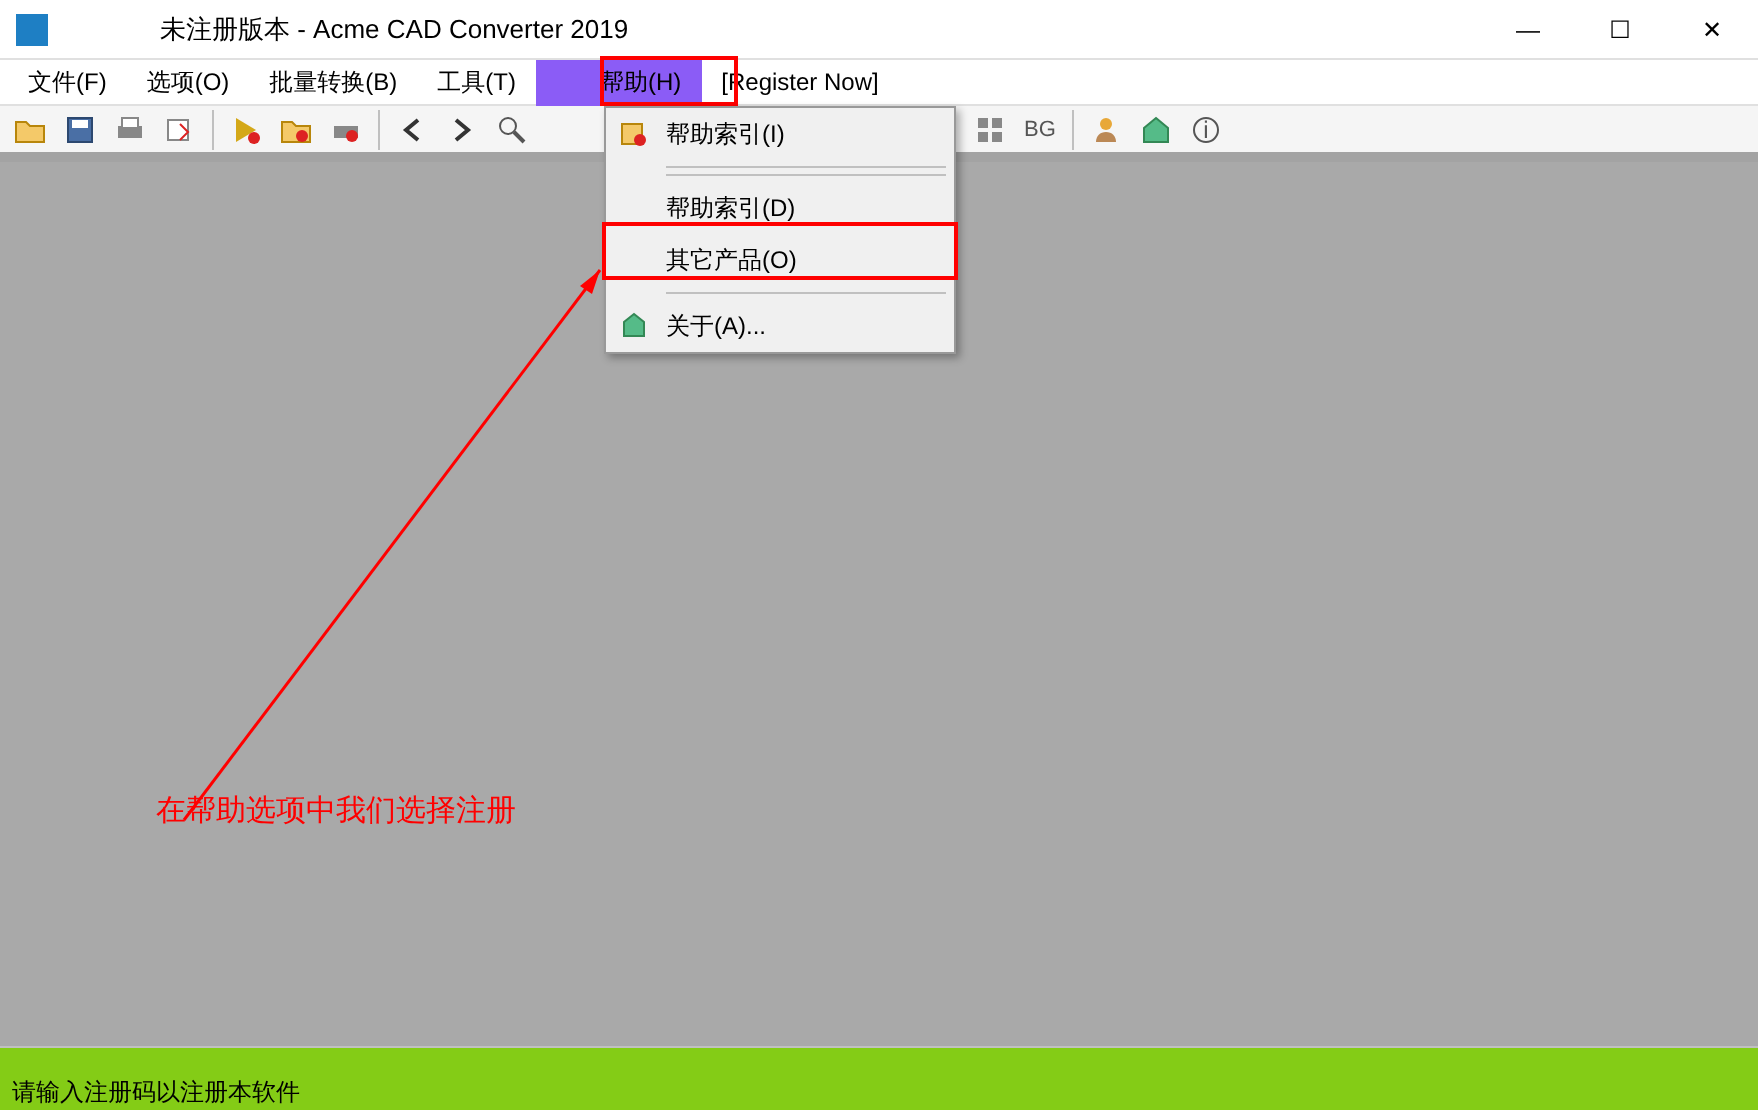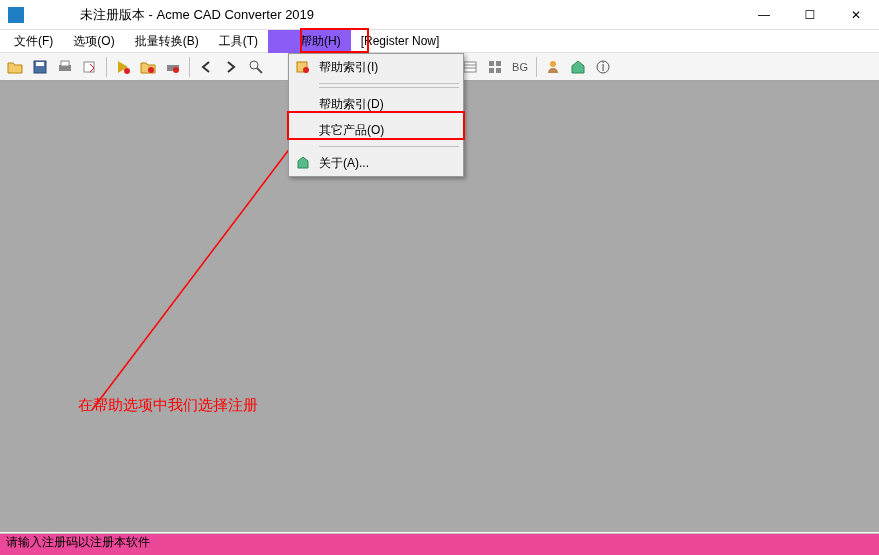--- a/index.html
+++ b/index.html
@@ -9,39 +9,39 @@
     .app-icon { width: 16px; height: 16px; margin: 0 8px; background: #1e7fc4; display: inline-block; }
     .title-text { flex: 1; font-size: 13px; color: #000; }
     .win-controls { display: flex; }
     .win-btn { width: 46px; height: 30px; display: flex; align-items: center; justify-content: center; cursor: pointer; }
     
     .menubar { height: 23px; background: #fff; display: flex; align-items: center; padding: 0 4px; border-bottom: 1px solid #e0e0e0; position: relative; }
     .menu-item { padding: 3px 10px; cursor: pointer; font-size: 12px; }
     .menu-item.active { background: #8b5cf6; padding-left: 32px; }
     .menu-highlight { border: 2px solid #ff0000; position: absolute; left: 300px; top: -2px; width: 69px; height: 25px; pointer-events: none; }
     
-    .toolbar { height: 28px; background: #f5f5f5; display: flex; align-items: center; padding: 0 4px; border-bottom: 1px solid #a3a3a3; gap: 3px; }
+    .toolbar { height: 28px; background: #f5f5f5; display: flex; align-items: center; padding: 0 4px; border-bottom: 5px solid #a3a3a3; gap: 3px; }
     .tb-btn { width: 22px; height: 22px; display: flex; align-items: center; justify-content: center; cursor: pointer; border-radius: 2px; }
     .tb-sep { width: 1px; height: 20px; background: #c0c0c0; margin: 0 2px; }
     .bg-btn { font-size: 11px; color: #555; padding: 0 2px; }
     
     .workspace { position: absolute; top: 81px; left: 0; right: 0; bottom: 23px; background: #a9a9a9; }
     
-    .dropdown { position: absolute; left: 288px; top: 53px; width: 176px; background: #f0f0f0; border: 1px solid #999; box-shadow: 2px 2px 4px rgba(0,0,0,0.3); z-index: 100; }
+    .dropdown { position: absolute; left: 302px; top: 53px; width: 176px; background: #f0f0f0; border: 1px solid #999; box-shadow: 2px 2px 4px rgba(0,0,0,0.3); z-index: 100; }
     .dd-item { height: 26px; display: flex; align-items: center; padding-left: 30px; font-size: 12px; cursor: pointer; position: relative; }
     .dd-item.highlighted { background: #0078d7; color: #fff; }
     .dd-sep { height: 1px; background: #c0c0c0; margin: 3px 4px 3px 30px; }
     .dd-item .dd-icon { position: absolute; left: 6px; width: 16px; height: 16px; display: flex; align-items: center; justify-content: center; }
     .dd-highlight { border: 2px solid #ff0000; position: absolute; left: -2px; top: 57px; width: 178px; height: 29px; pointer-events: none; }
     
     .arrow-line { position: absolute; z-index: 50; pointer-events: none; }
     
     .annotation { position: absolute; left: 78px; top: 396px; color: #ff0000; font-size: 15px; z-index: 50; }
     
-    .statusbar { position: absolute; left: 0; right: 0; bottom: 0; height: 22px; background: #ec4899; border-top: 1px solid #c0c0c0; display: flex; align-items: flex-start; padding: 0 6px; font-size: 12px; }
+    .statusbar { position: absolute; left: 0; right: 0; bottom: 0; height: 32px; background: #84cc16; border-top: 1px solid #c0c0c0; display: flex; align-items: flex-end; padding: 0 6px; font-size: 12px; }
   </style>
 </head>
 <body>
 
 <div class="titlebar">
   <span class="app-icon"></span>
   <span class="title-text">未注册版本 - Acme CAD Converter 2019</span>
   <div class="win-controls">
     <div class="win-btn">
         <span>—</span>

